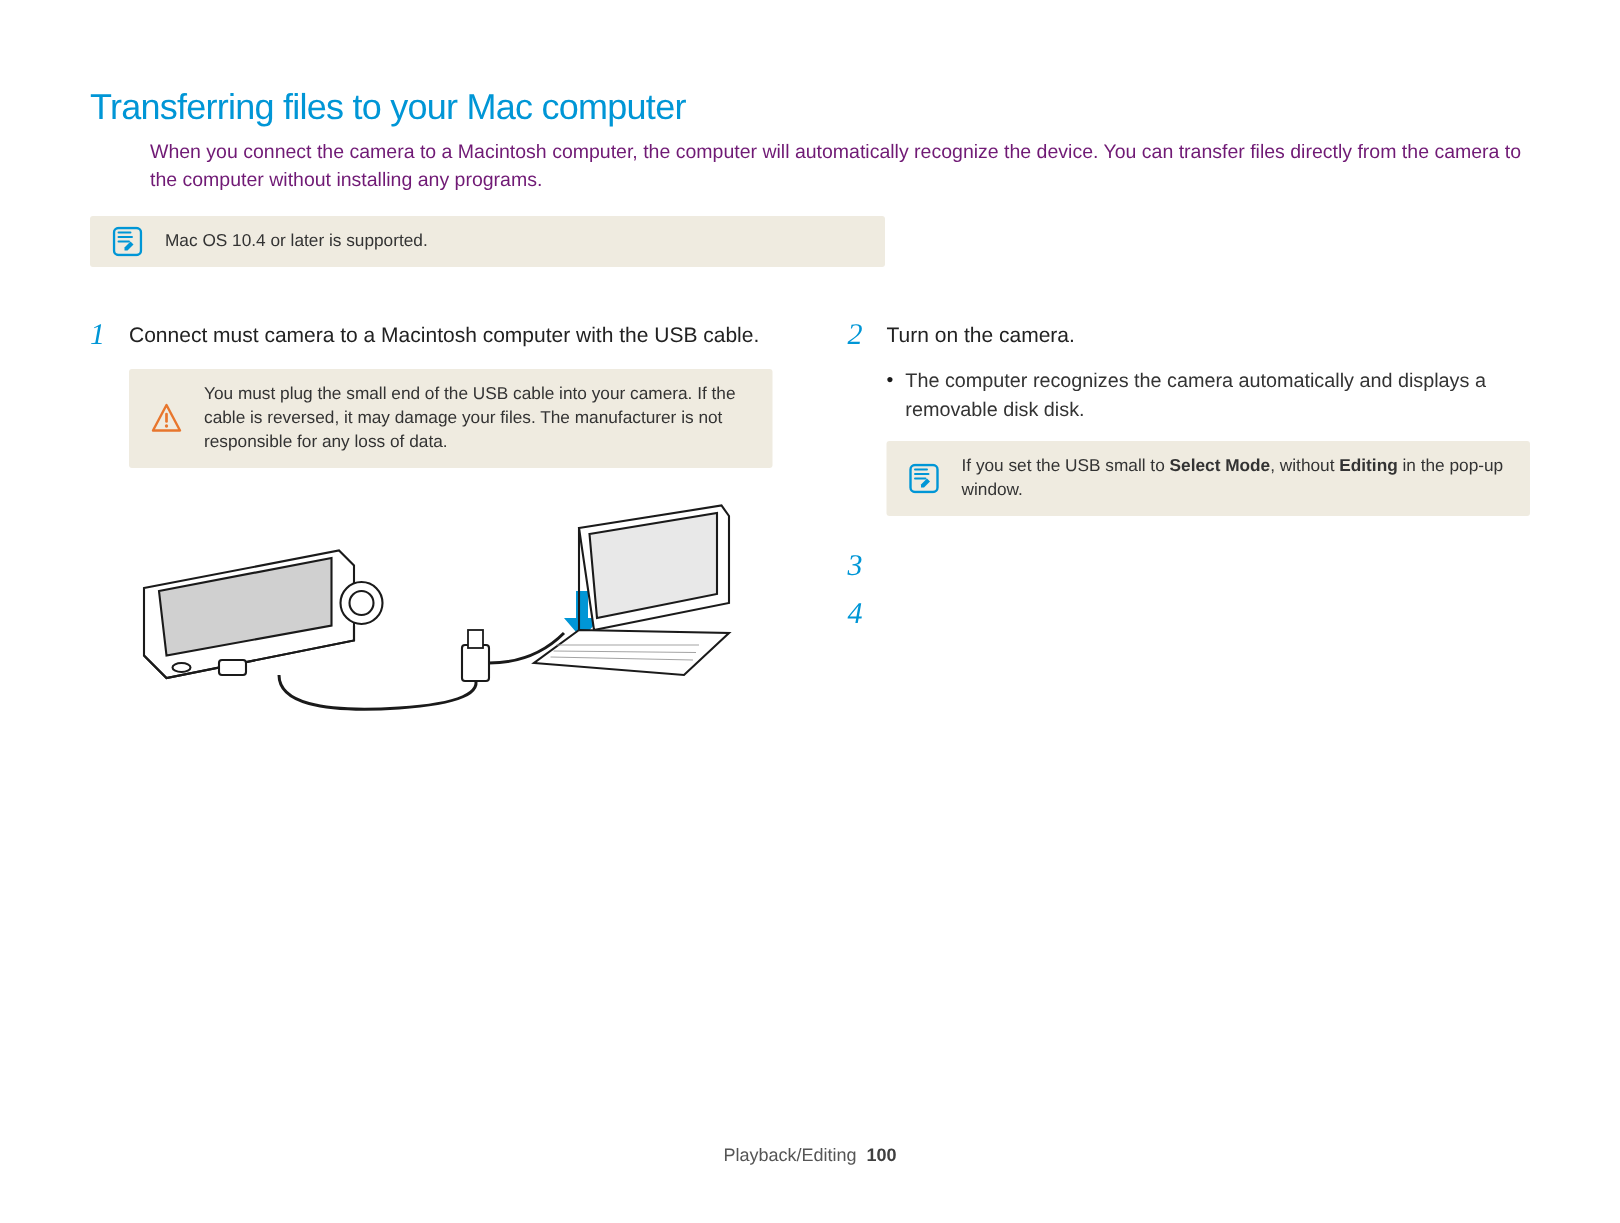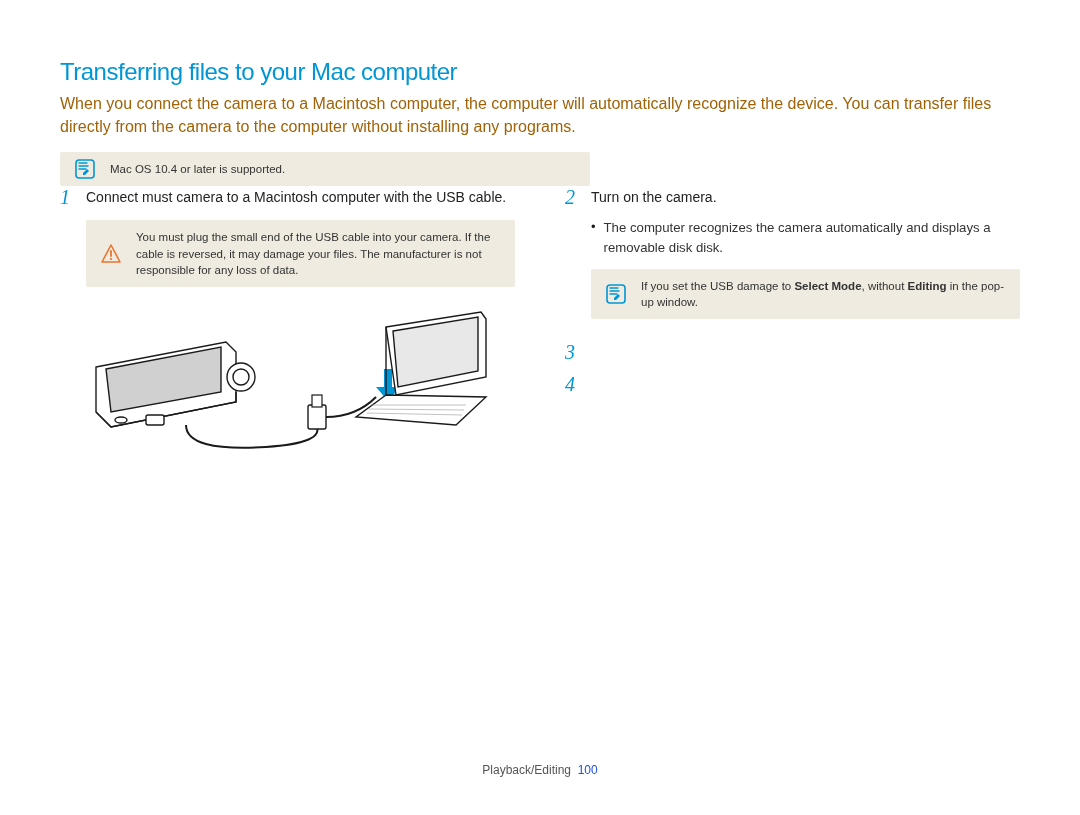--- a/index.html
+++ b/index.html
@@ -13,24 +13,25 @@
       padding: 58px 60px 0 60px;
     }
     .page-title {
       color: #0096d6;
       font-size: 24px;
       font-weight: 400;
       letter-spacing: -0.5px;
       margin-bottom: 6px;
     }
     .intro {
-      font-size: 16px;
+      font-size: 13px;
       line-height: 1.45;
-      color: #a16207;
+      color: #701a75;
       margin-bottom: 14px;
+      margin-left: 40px;
     }
     .note-box {
       background: #efebe0;
       border-radius: 2px;
       padding: 9px 14px 9px 50px;
       position: relative;
       font-size: 11.5px;
       line-height: 1.4;
       color: #333;
     }
@@ -38,21 +39,21 @@
       position: absolute;
       left: 14px;
       top: 50%;
       transform: translateY(-50%);
       width: 22px;
       height: 22px;
       display: flex;
       align-items: center;
       justify-content: center;
     }
-    .top-note { width: 530px; }
+    .top-note { width: 530px; margin-bottom: 34px; }
     .columns {
       display: flex;
       gap: 50px;
     }
     .col { flex: 1; }
     .step {
       display: flex;
       gap: 10px;
       margin-bottom: 10px;
     }
@@ -101,21 +102,21 @@
     }
     .footer {
       position: absolute;
       bottom: 38px;
       left: 0;
       width: 100%;
       text-align: center;
       font-size: 12px;
       color: #555;
     }
-    .footer .pnum { font-weight: 400; color: #1d4ed8; }
+    .footer .pnum { font-weight: 700; color: #404040; }
     .b { font-weight: bold; }
   </style>
 </head>
 <body>
 
 <h1 class="page-title">Transferring files to your Mac computer</h1>
 
 <p class="intro">When you connect the camera to a Macintosh computer, the computer will automatically recognize the device. You can transfer files directly from the camera to the computer without installing any programs.</p>
 
 <div class="note-box top-note">
@@ -202,21 +203,21 @@
     <div class="info-box-inner">
       <div class="note-box inline">
         <span class="icon-slot">
           <svg width="20" height="20" viewBox="0 0 20 20">
             <rect x="1" y="1" width="18" height="18" rx="3" fill="none" stroke="#0096d6" stroke-width="1.6"></rect>
             <path d="M4 4 L12 4 M4 7 L13 7 M4 10 L11 10" stroke="#0096d6" stroke-width="1.3" stroke-linecap="round"></path>
             <path d="M14 12 L10 16 L8 16 L8 14 L12 10 Z" fill="#0096d6"></path>
           </svg>
         </span>
         <span>
-          <span>If you set the USB damage to </span><span class="b">Select Mode</span><span>, without </span><span class="b">Editing</span><span> in the pop-up window.</span>
+          <span>If you set the USB small to </span><span class="b">Select Mode</span><span>, without </span><span class="b">Editing</span><span> in the pop-up window.</span>
         </span>
       </div>
     </div>
 
     <div class="step" style="margin-top:22px;">
       <div class="step-num">3</div>
     </div>
 
     <div class="step" style="margin-top:6px;">
       <div class="step-num">4</div>

